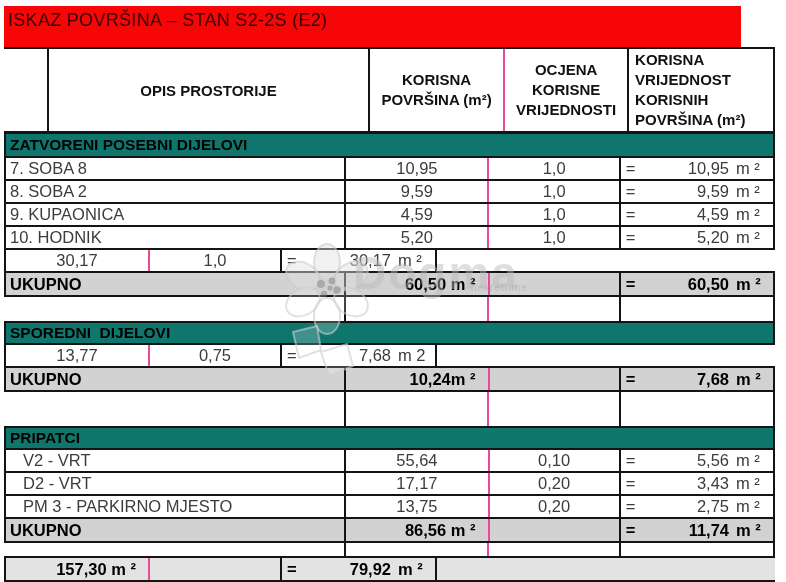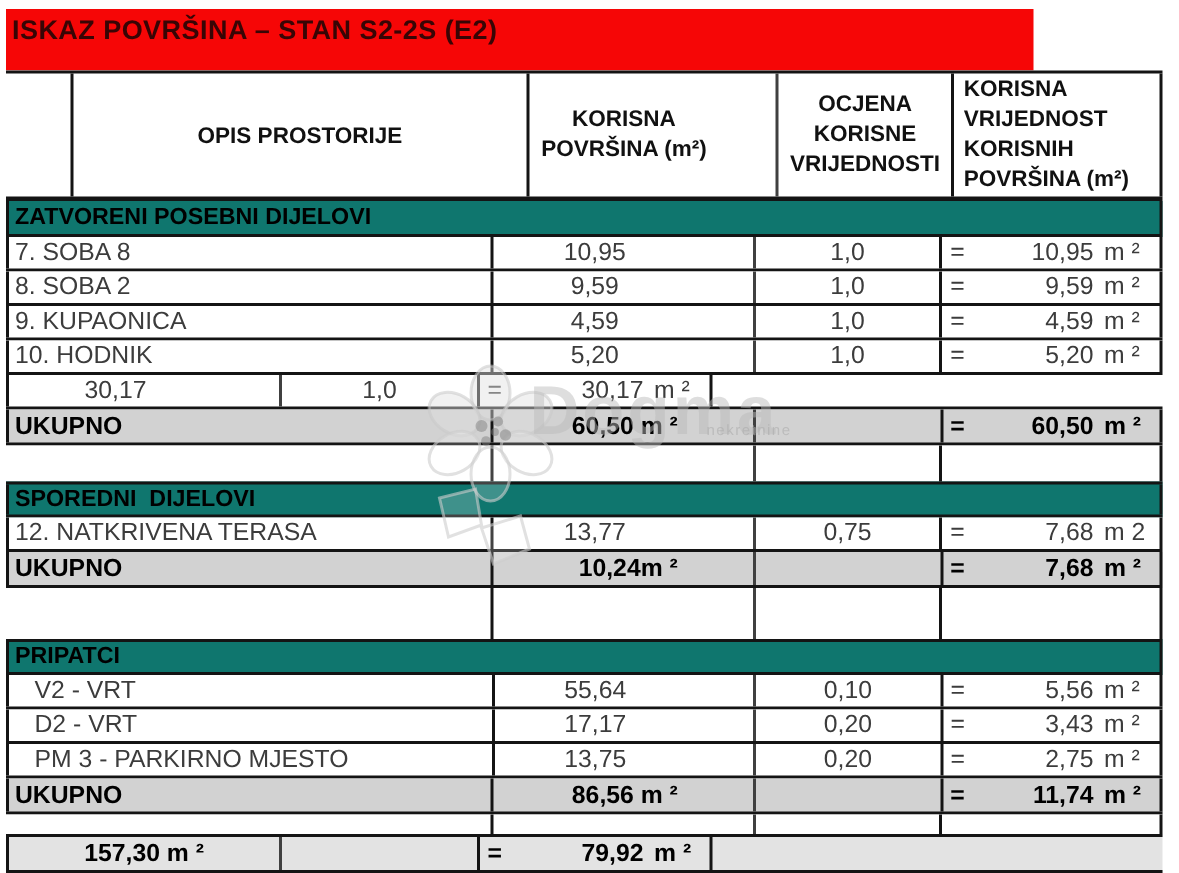--- a/index.html
+++ b/index.html
@@ -3,31 +3,31 @@
 <meta charset="utf-8">
 <style>
   html,body { margin:0; padding:0; background:#ffffff; }
   .page {
     position:relative; width:786px; height:582px; overflow:hidden;
     background:#ffffff; font-family:"Liberation Sans", sans-serif;
   }
   .doc { position:absolute; left:4px; top:6px; width:771px; }
 
   .title-bar {
-    box-sizing:border-box; width:685px; height:41px;
+    box-sizing:border-box; width:737px; height:41px;
     background:#f60606; color:#380505;
-    font-size:18px; font-weight:bold; letter-spacing:.3px;
+    font-size:18px; font-weight:normal; letter-spacing:.3px;
     padding:4px 0 0 4px;
   }
 
   .row { display:flex; box-sizing:border-box; border-bottom:2px solid #141414; background:#fff; }
   .cell { box-sizing:border-box; display:flex; align-items:center; overflow:hidden; }
   .c1 { width:342px; border-left:2px solid #141414; padding-left:4px; }
   .c2 { width:144px; border-left:2px solid #141414; justify-content:center; }
-  .c3 { width:132px; border-left:2px solid #404040; justify-content:center;margin-left:38px; }
+  .c3 { width:132px; border-left:2px solid #ec4899; justify-content:center; }
   .c4 { width:157px; border-left:2px solid #141414; border-right:2px solid #141414; }
   .c-full { width:771px; border-left:2px solid #141414; border-right:2px solid #141414; padding-left:4px; }
 
   .header-row { height:87px; border-top:2px solid #141414; border-bottom:3px solid #141414; font-weight:bold; font-size:15px; color:#111; }
   .header-row .c1 { justify-content:center; padding-left:0;margin-left:43px; }
   .header-row .c2, .header-row .c3 { text-align:center; line-height:1.35; }
   .header-row .c4 { padding-left:6px; line-height:1.35; }
 
   .section-row { height:24px; background:#0f766e; font-weight:bold; font-size:15.5px; color:#000; }
   .section-row .lbl { white-space:pre; }
@@ -152,21 +152,20 @@
       <div class="cell c4"></div>
     </div>
 
     <div class="row section-row bt">
       <div class="cell c-full">
           <span class="lbl">SPOREDNI  DIJELOVI</span>
         </div>
     </div>
 
     <div class="row data-row">
-      <div class="cell c1">12. NATKRIVENA TERASA</div>
       <div class="cell c2">13,77</div>
       <div class="cell c3">0,75</div>
       <div class="cell c4">
         <span class="eq">=</span>
         <span class="val">7,68</span>
         <span class="unit">m 2</span>
       </div>
     </div>
 
     <div class="row total-row">

